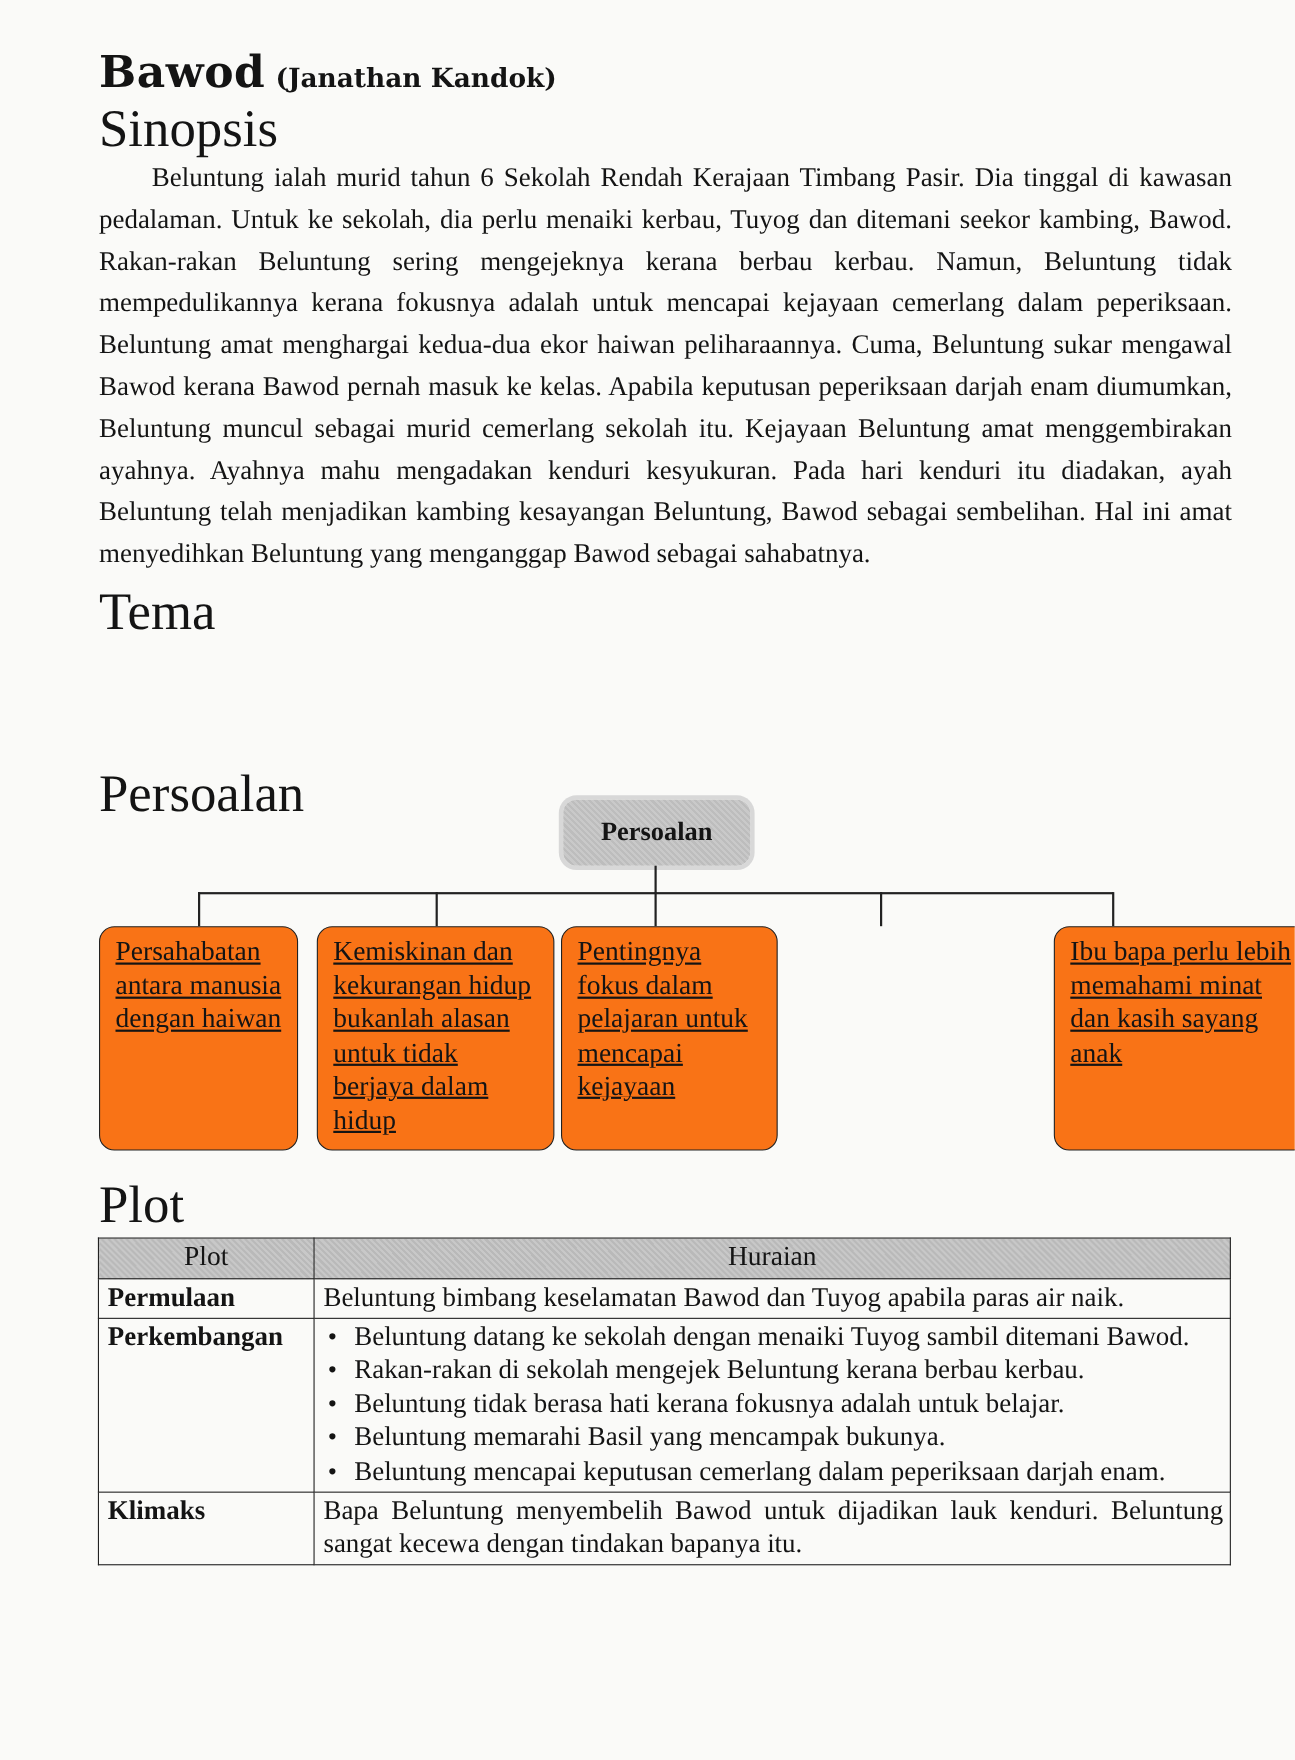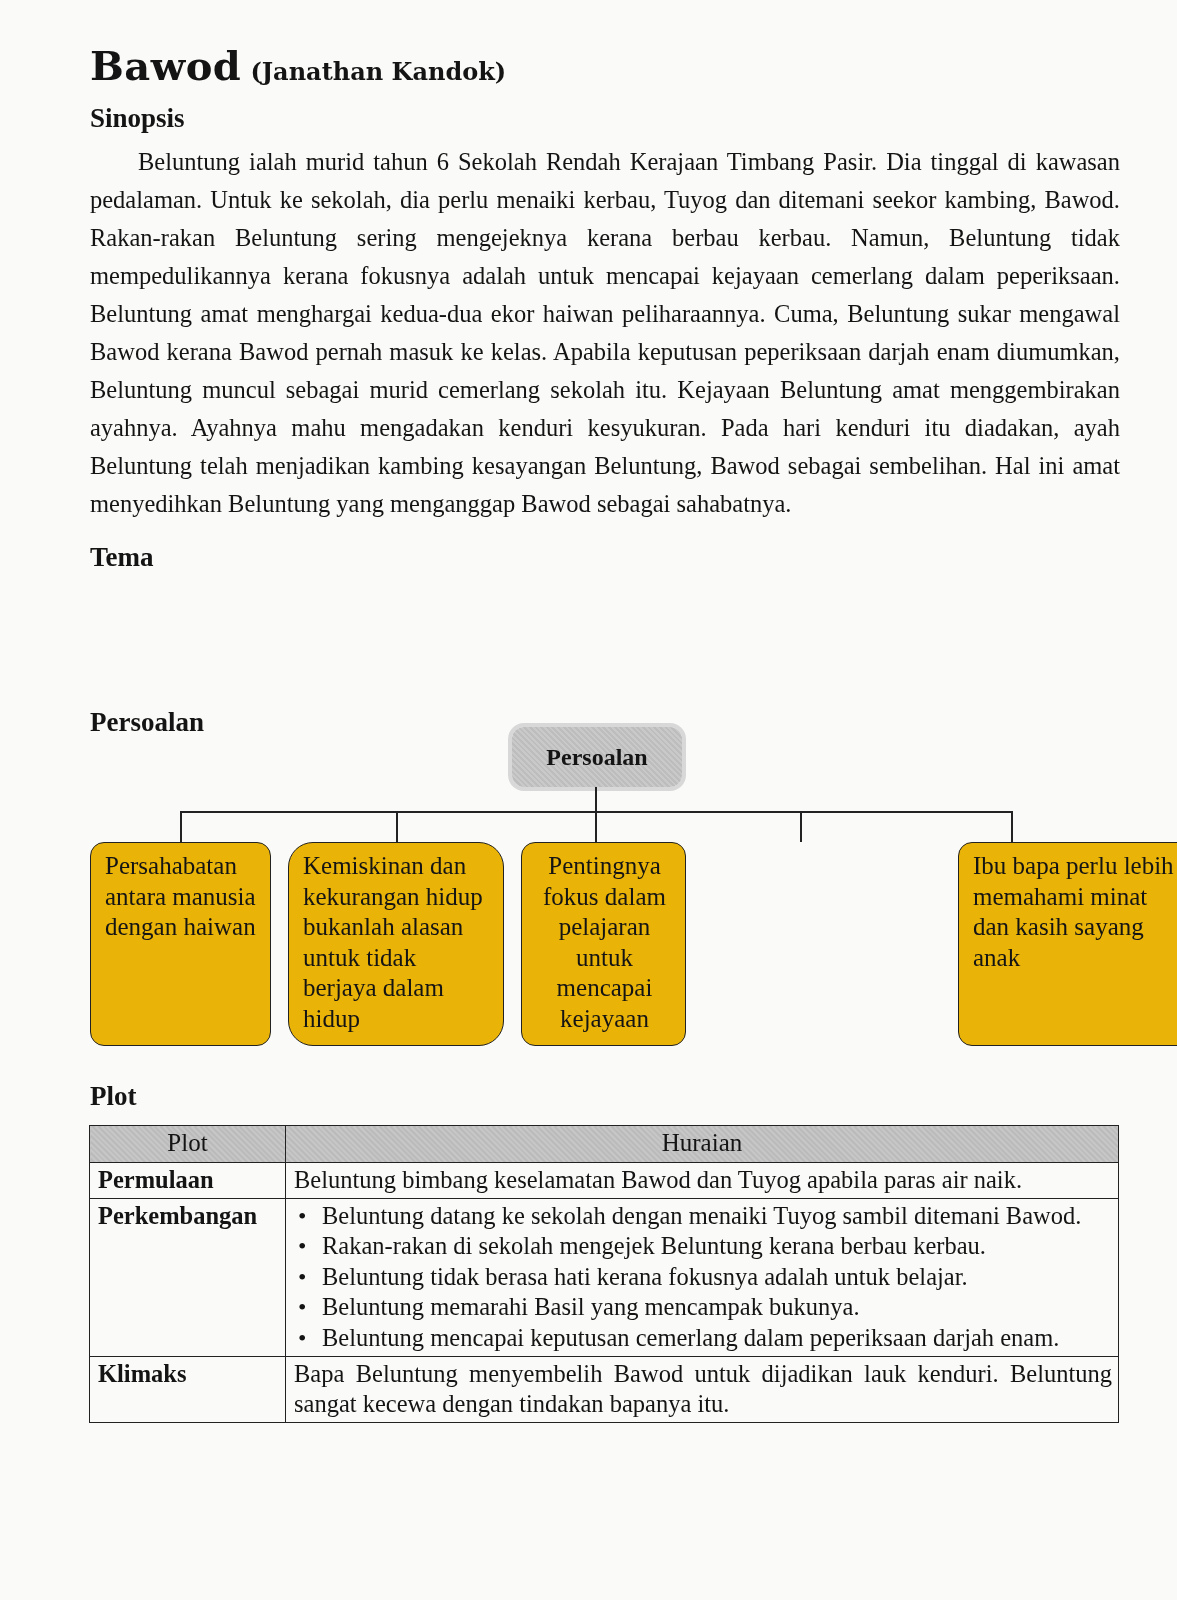--- a/index.html
+++ b/index.html
@@ -16,21 +16,21 @@
       position: absolute; left: 80px; top: 42px;
       font-family: "DejaVu Serif", serif;
       white-space: nowrap;
     }
     .title-main { font-size: 40px; font-weight: bold; letter-spacing: 0.5px; }
     .title-author { font-size: 24px; font-weight: bold; margin-left: 4px; }
 
     .section-heading {
       position: absolute; left: 80px;
       font-family: "Liberation Serif", serif;
-      font-weight: bold; font-size: 27px;
+      font-weight: normal; font-size: 48px;
       line-height: 40px; white-space: nowrap;
     }
 
     .para {
       position: absolute; left: 80px; width: 1030px;
       font-size: 24.5px; line-height: 38px;
       text-align: justify;
       text-align-last: left;
     }
     .para.indent { text-indent: 48px; }
@@ -44,21 +44,22 @@
       display: flex; align-items: center; justify-content: center;
       font-size: 24px; font-weight: bold;
     }
     .connector { position: absolute; background: #222; }
 
     .issue-box {
       position: absolute; top: 842px; height: 204px;
       border: 1.5px solid #222; border-radius: 14px;
       padding: 8px 12px 0 14px;
       font-size: 25px; line-height: 30.6px;
-      background: #eab308;
+      background: #f97316;
+      text-decoration: underline;
     }
 
     
     .plot-table {
       position: absolute; left: 79px; top: 1125px; width: 1030px;
       border-collapse: collapse;
       font-size: 24.5px; line-height: 30.6px;
     }
     .plot-table th, .plot-table td {
       border: 1.5px solid #222;
@@ -105,24 +106,24 @@
   <div class="connector" style="left:170px; top:811px; width:832px; height:1.5px;"></div>
   <div class="connector" style="left:170px; top:811px; width:1.5px; height:31px;"></div>
   <div class="connector" style="left:386px; top:811px; width:1.5px; height:31px;"></div>
   <div class="connector" style="left:585px; top:811px; width:1.5px; height:31px;"></div>
   <div class="connector" style="left:790px; top:811px; width:1.5px; height:31px;"></div>
   <div class="connector" style="left:1001px; top:811px; width:1.5px; height:31px;"></div>
 
   <div class="issue-box" style="left:80px; width:181px;">
     <span>Persahabatan antara manusia dengan haiwan</span>
   </div>
-  <div class="issue-box" style="left:278px; width:216px;border-radius:25px;">
+  <div class="issue-box" style="left:278px; width:216px;">
     <span>Kemiskinan dan kekurangan hidup bukanlah alasan untuk tidak berjaya dalam hidup</span>
   </div>
-  <div class="issue-box" style="left:511px; width:165px;text-align:center;">
+  <div class="issue-box" style="left:500px; width:197px;">
     <span>Pentingnya fokus dalam pelajaran untuk mencapai kejayaan</span>
   </div>
   <div class="issue-box" style="left:948px; width:238px;">
     <span>Ibu bapa perlu lebih memahami minat dan kasih sayang anak</span>
   </div>
 
   <h2 class="section-heading" style="top:1076px;">Plot</h2>
 
   <table class="plot-table">
     <thead>

